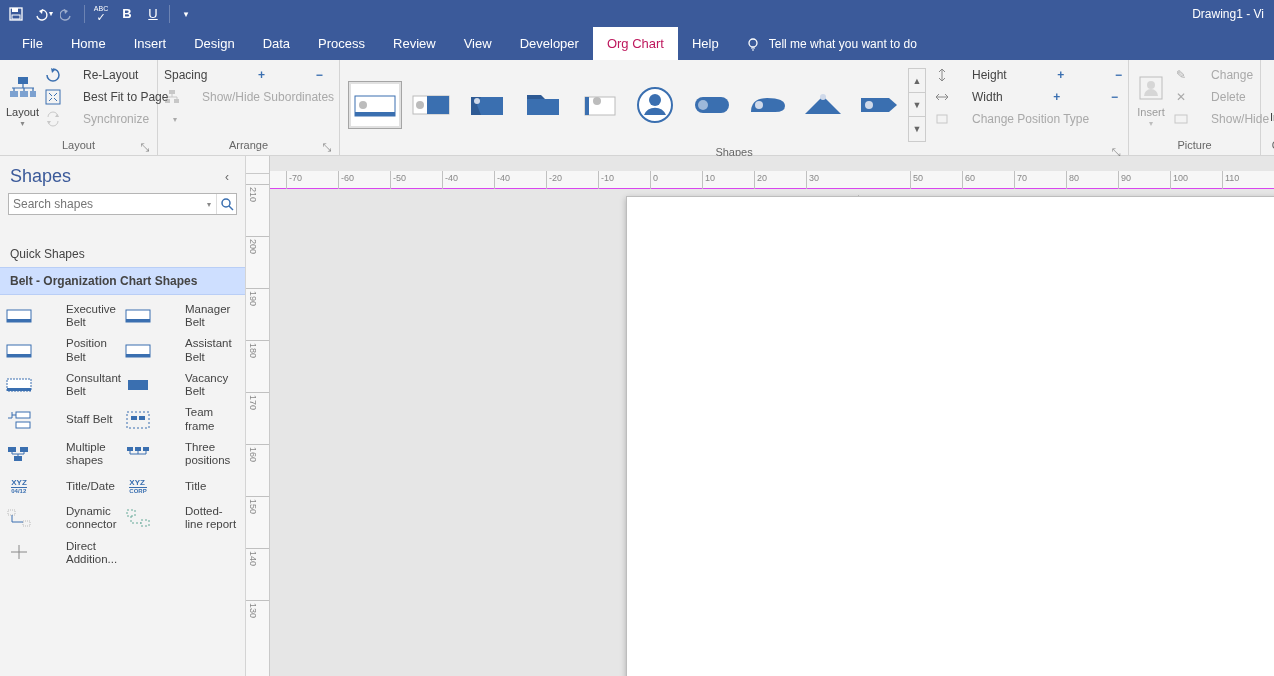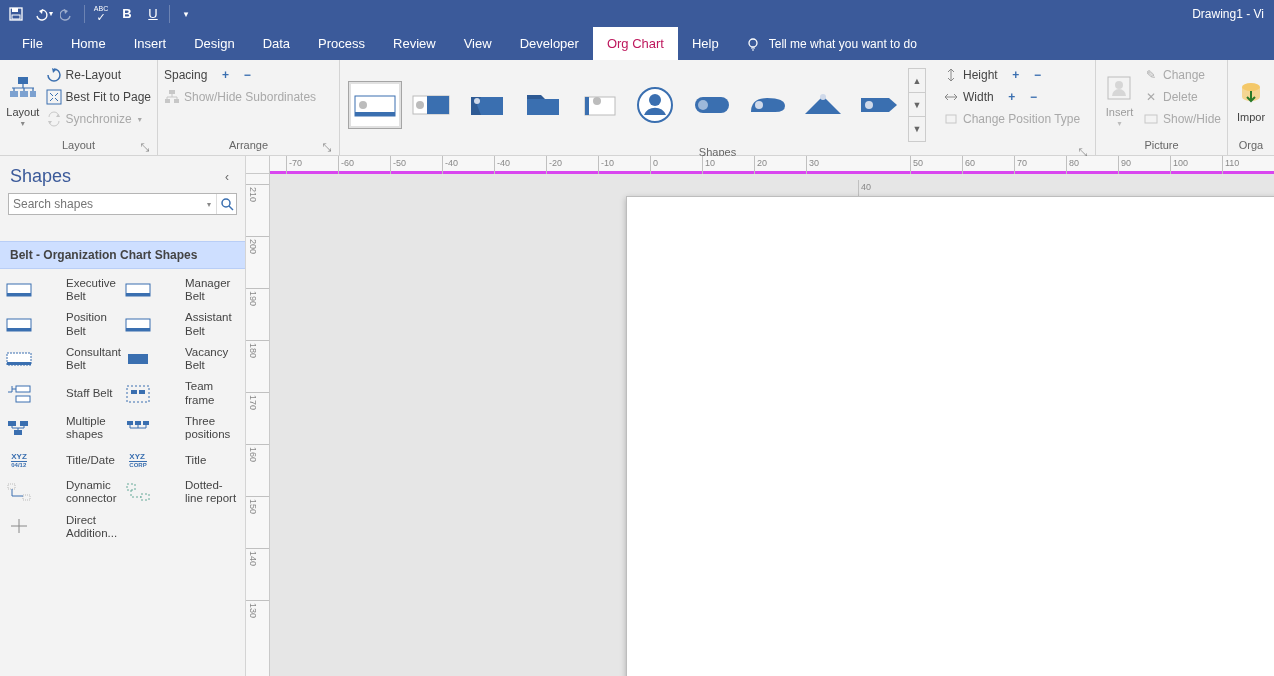--- a/index.html
+++ b/index.html
@@ -20,21 +20,21 @@
     .tellme-icon { width: 16px; height: 16px; display:flex;align-items:center;justify-content:center; }
 
     
     .ribbon { height: 96px; background: #f3f3f3; border-bottom: 1px solid #d4d4d4; display: flex; }
     .group { border-right: 1px solid #d4d4d4; padding: 4px 6px 2px 6px; display: flex; flex-direction: column; justify-content: space-between; }
     .group-body { display: flex; gap: 6px; flex: 1; }
     .group-footer { display: flex; justify-content: center; align-items: center; font-size: 11px; color: #666; height: 16px; position: relative; }
     .group-footer .dlaunch { position: absolute; right: 0; bottom: 0; width: 12px; height: 12px; display:flex;align-items:center;justify-content:center;color:#888;cursor:pointer;}
     .rbtn-big { width: 40px; display: flex; flex-direction: column; align-items: center; justify-content: center; gap: 2px; cursor: pointer; font-size: 11px; color:#444; text-align:center; line-height:1.1; }
     .rbtn-big .ricon { width: 32px; height: 32px; display:flex;align-items:center;justify-content:center; }
-    .rbtn-row { display: flex; align-items: center; gap: 4px; height: 22px; cursor: pointer; font-size: 12px; color:#444; white-space:nowrap; }
+    .rbtn-row { display: flex; align-items: center; gap: 22px; height: 22px; cursor: pointer; font-size: 12px; color:#444; white-space:nowrap; }
     .rbtn-row.disabled { color: #a9a9a9; }
     .rbtn-row .ricon-sm { width:16px;height:16px;display:flex;align-items:center;justify-content:center; }
     .stack { display:flex;flex-direction:column;gap:0px; }
 
     
     .gallery { display:flex; align-items:center; gap:2px; flex:1; padding:4px 2px; }
     .gallery-item { width: 54px; height: 48px; display:flex;align-items:center;justify-content:center; border:1px solid transparent; cursor:pointer; }
     .gallery-item.selected { border:1px solid #a5a5a5; background:#fff; box-shadow: 0 0 0 2px #e1e1e1 inset; }
     .gallery-arrows { width:18px; display:flex;flex-direction:column; border:1px solid #ccc; }
     .gallery-arrows div { height:24px;display:flex;align-items:center;justify-content:center;cursor:pointer;border-bottom:1px solid #ccc;font-size:9px;color:#666; }
@@ -52,21 +52,21 @@
     .search-box .sicon { width:20px; display:flex;align-items:center;justify-content:center;color:#3b5a9a;cursor:pointer;border-left:1px solid #ddd;height:100%; }
     .search-box .drop { width:14px;display:flex;align-items:center;justify-content:center;color:#888;font-size:8px; }
     .pane-section { padding: 6px 10px; font-size:12px; color:#444; cursor:pointer; display:flex;align-items:center;gap:6px; }
     .pane-section.selected { background:#cedfff; border-top:1px solid #b9cef6;border-bottom:1px solid #b9cef6; font-weight:600; }
     .shape-grid { padding:8px 6px; display:grid; grid-template-columns: 1fr 1fr; gap:8px 4px; }
     .shape-cell { display:flex; align-items:center; gap:6px; cursor:grab; }
     .shape-thumb { width:26px; height:22px; display:flex;align-items:center;justify-content:center; flex-shrink:0; }
     .shape-label { font-size:11.5px; color:#444; line-height:1.15;margin-left:28px; }
 
     .canvas-wrap { flex:1; position:relative; background:#e6e6e6; overflow:hidden; }
-    .hruler { position:absolute; top:0; left:24px; right:0; height:18px; background:#f7f7f7; border-bottom:3px solid #d946ef; font-size:9px; color:#888; }
+    .hruler { position:absolute; top:15px; left:24px; right:0; height:18px; background:#f7f7f7; border-bottom:1px solid #d946ef; font-size:9px; color:#888; }
     .hruler .tick { position:absolute; top:0; height:18px; border-left:1px solid #c0c0c0; }
     .hruler .tick span { position:absolute; top:2px; left:2px; }
     .vruler { position:absolute; top:18px; left:0; bottom:0; width:24px; background:#f7f7f7; border-right:1px solid #c9c9c9; font-size:9px; color:#888; }
     .vruler .tick { position:absolute; left:0; right:0; border-top:1px solid #c0c0c0; height:1px; }
     .vruler .tick span { position:absolute; left:3px; top:-6px; transform: rotate(-90deg); transform-origin: left top; }
     .vruler .tick.major span { transform:none; top:2px; left:2px;}
     .page { position:absolute; top:40px; left:380px; width:900px; height:620px; background:#fff; box-shadow: 0 2px 6px rgba(0,0,0,.25); border:1px solid #bdbdbd; }
     .corner { position:absolute;top:0;left:0;width:24px;height:18px;background:#f7f7f7;border-right:1px solid #c9c9c9;border-bottom:1px solid #c9c9c9; }
     .vnum { writing-mode: vertical-rl; transform: rotate(180deg); font-size:9px;color:#888; }
 
@@ -384,20 +384,21 @@
         <div class="drop">▾</div>
         <div class="sicon">
             <svg width="14" height="14">
               <circle cx="6" cy="6" r="4" fill="none" stroke="#3a6fb0" stroke-width="1.5"></circle>
               <path d="M9 9 L13 13" stroke="#3a6fb0" stroke-width="1.5"></path>
             </svg>
           </div>
       </div>
     </div>
     <div style="height:18px;"></div>
+    <div class="pane-section">Quick Shapes</div>
     <div class="pane-section selected">Belt - Organization Chart Shapes</div>
     <div class="shape-grid" id="shape-grid">
         <div class="shape-cell">
           <div class="shape-thumb">
             <svg width="26" height="18">
               <rect x="1" y="3" width="24" height="12" fill="#fff" stroke="#3a6fb0"></rect>
               <rect x="1" y="12" width="24" height="3" class="blue-fill"></rect>
             </svg>
           </div>
           <div class="shape-label">Executive Belt</div>

